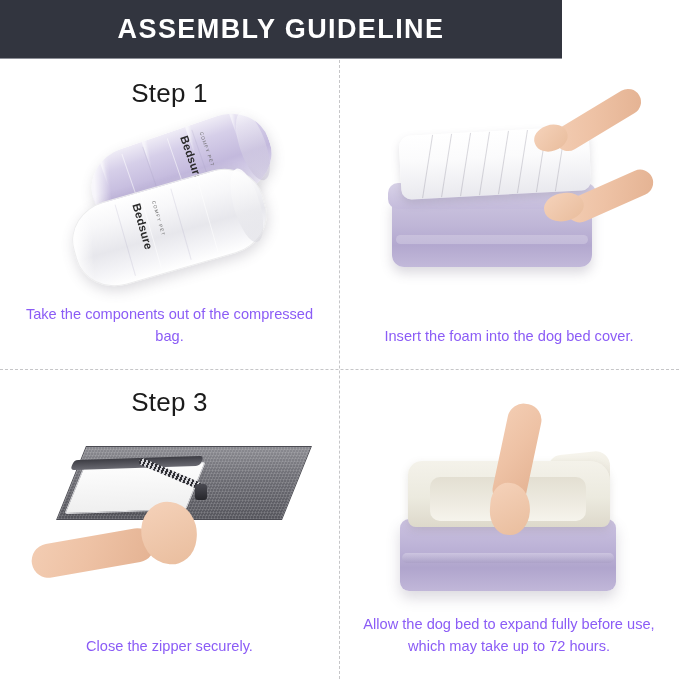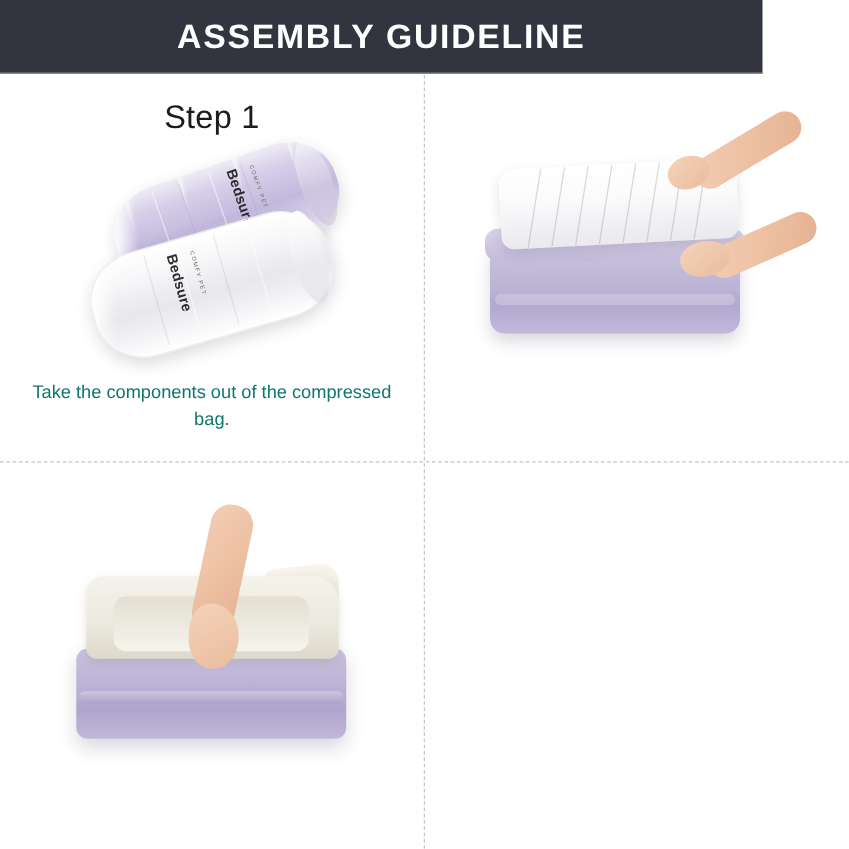--- a/index.html
+++ b/index.html
@@ -4,21 +4,21 @@
 <style>
   html,body{margin:0;padding:0;}
   body{
     width:679px;height:679px;overflow:hidden;background:#ffffff;
     font-family:"Liberation Sans","DejaVu Sans",sans-serif;
   }
   .page{position:relative;width:679px;height:679px;background:#fff;}
 
   
   .header{
-    position:absolute;left:0;top:0;width:610px;height:59px;
+    position:absolute;left:0;top:0;width:562px;height:59px;
     background:#32353f;display:flex;align-items:center;justify-content:center;
     box-sizing:border-box;border-bottom:1px solid #8c8e96;
   }
   .header-title{
     color:#ffffff;font-size:27px;font-weight:bold;letter-spacing:1.4px;
     white-space:nowrap;line-height:1;
   }
 
   
   .grid{
@@ -35,21 +35,21 @@
     position:absolute;left:0;top:369px;width:679px;height:0;
     border-top:1px dashed #c6c6c8;
   }
 
   .step-title{
     position:absolute;top:20px;left:0;width:100%;text-align:center;
     font-size:26px;color:#1b1b1b;letter-spacing:.2px;line-height:1;
   }
   .caption{
     position:absolute;left:24px;right:24px;bottom:22px;text-align:center;
-    font-size:14.6px;line-height:22px;color:#0f766e;
+    font-size:14.6px;line-height:22px;color:#8b5cf6;
   }
   .art{position:absolute;left:0;right:0;top:60px;bottom:78px;}
   .art-inner{position:absolute;left:50%;top:50%;transform:translate(-50%,-50%);}
 
   
   .rolls{width:230px;height:175px;position:relative;}
   .roll{
     position:absolute;border-radius:42px/38px;
     box-shadow:0 5px 13px rgba(80,75,95,.20);
   }
@@ -256,42 +256,67 @@
             <div class="arm" style="left:166px;top:-14px;width:96px;height:26px;transform:rotate(-31deg);"></div>
             <div class="hand-blob" style="left:150px;top:4px;width:34px;height:26px;transform:rotate(-20deg);"></div>
 
             <div class="arm" style="left:180px;top:62px;width:92px;height:26px;transform:rotate(-24deg);"></div>
             <div class="hand-blob" style="left:160px;top:72px;width:40px;height:28px;transform:rotate(-12deg);"></div>
 
           </div>
         </div>
       </div>
 
+      <div class="caption">Insert the foam into the dog bed cover.</div>
     </div>
 
+    <div class="cell">
+      <div class="step-title">Step 3</div>
+
+      <div class="art">
+        <div class="art-inner">
+          <div class="s3">
+
+            <div class="s3-mesh"></div>
+            <div class="s3-flap"></div>
+            <div class="s3-flapedge"></div>
+            <div class="s3-side"></div>
+            <div class="s3-zip"></div>
+            <div class="s3-pull"></div>
+
+            <div class="arm" style="left:-14px;top:96px;width:124px;height:34px;transform:rotate(-10deg);"></div>
+            <div class="hand-blob" style="left:96px;top:62px;width:56px;height:62px;transform:rotate(6deg);border-radius:46% 54% 44% 56%;"></div>
+
+          </div>
+        </div>
+      </div>
+
+      <div class="caption">Close the zipper securely.</div>
+    </div>
 
     <div class="cell">
 
       <div class="art">
         <div class="art-inner">
           <div class="s4">
 
             <div class="s4-base"></div>
             <div class="s4-seam"></div>
             <div class="s4-backrest"></div>
             <div class="s4-bolster"></div>
             <div class="s4-inner"></div>
 
             <div class="arm" style="left:104px;top:-24px;width:34px;height:104px;transform:rotate(12deg);border-radius:16px;"></div>
             <div class="hand-blob" style="left:94px;top:56px;width:40px;height:52px;transform:rotate(4deg);border-radius:44% 56% 50% 50%;"></div>
 
           </div>
         </div>
       </div>
 
+      <div class="caption">Allow the dog bed to expand fully before use, which may take up to 72 hours.</div>
     </div>
 
   </div>
 
   <div class="divider-v"></div>
   <div class="divider-h"></div>
 
 </div>
 
 </body></html>

